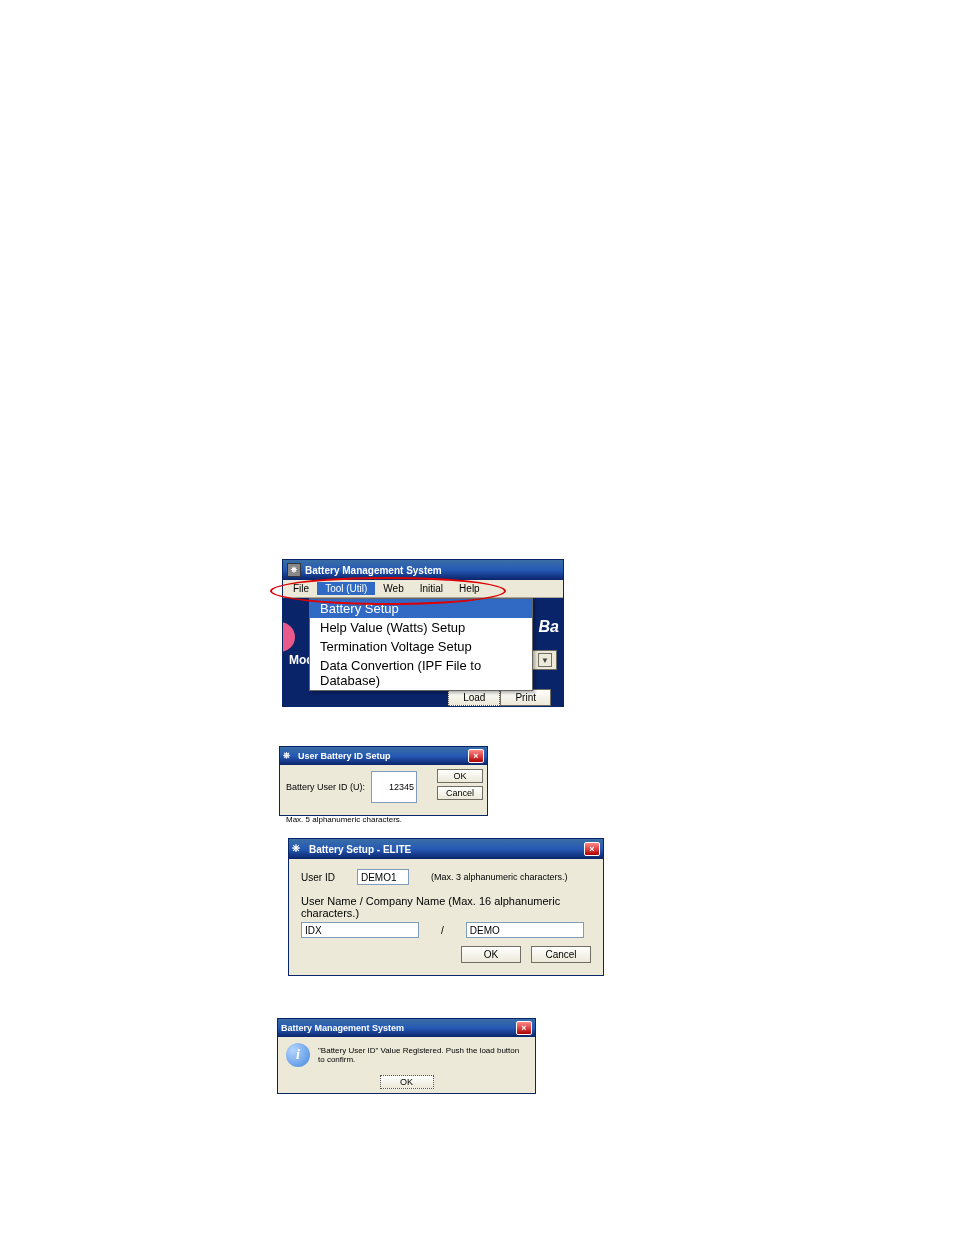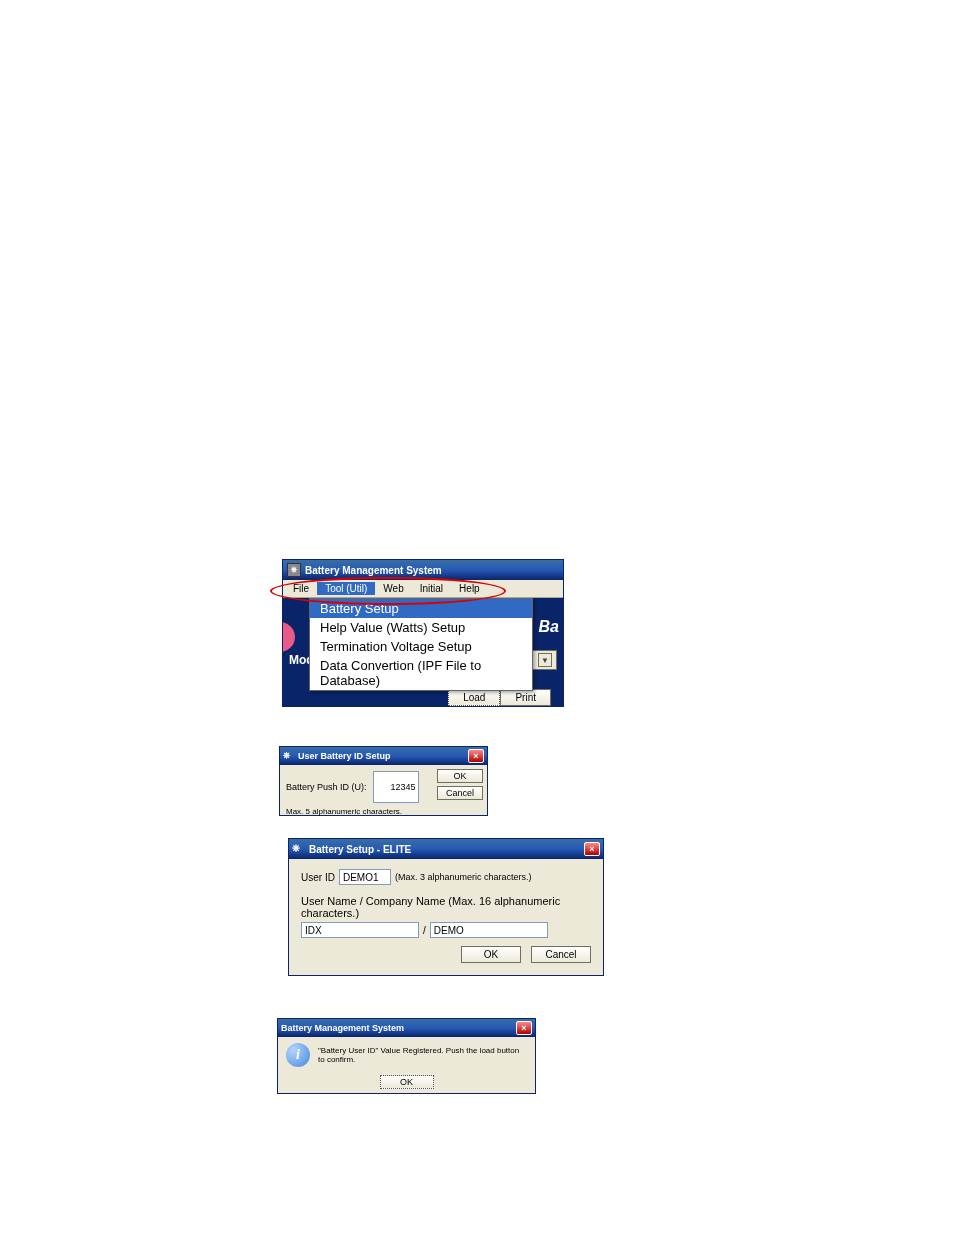--- a/index.html
+++ b/index.html
@@ -29,26 +29,26 @@
 
   
   .win2 { position: absolute; left: 279px; top: 746px; width: 209px; height: 70px; border: 1px solid #0a246a; background: #ece9d8; }
   .titlebar2 { background: linear-gradient(to bottom,#3a6ea5,#2559b5,#0a246a); height: 18px; display: flex; align-items: center; justify-content: space-between; padding: 0 3px; color: #fff; font-size: 9px; font-weight: bold; }
   .closebtn { width: 16px; height: 14px; background: linear-gradient(to bottom,#f88,#d44,#a00); border: 1px solid #fff; display: flex; align-items: center; justify-content: center; color: #fff; font-size: 9px; font-weight: bold; cursor: pointer; border-radius: 2px; }
   .w2body { padding: 6px; font-size: 9px; position: relative; height: 52px; }
   .w2row1 { display: flex; align-items: center; gap: 6px; }
   .w2input { width: 46px; height: 32px; border: 1px solid #7f9db9; background: #fff; font-size: 9px; padding: 0 2px; text-align: right; }
   .w2btns { position: absolute; right: 4px; top: 4px; display: flex; flex-direction: column; gap: 3px; }
   .w2btns .xpbtn { width: 46px; padding: 1px 0; font-size: 9px; }
-  .w2note { margin-top: 4px; font-size: 8px; }
+  .w2note { margin-top: 12px; font-size: 8px; }
 
   
   .win3 { position: absolute; left: 288px; top: 838px; width: 316px; height: 138px; border: 1px solid #0a246a; background: #ece9d8; }
   .w3body { padding: 10px 12px; font-size: 10px; }
-  .w3row { display: flex; align-items: center; gap: 4px; margin-bottom: 10px; }
+  .w3row { display: flex; align-items: center; gap: 22px; margin-bottom: 10px; }
   .w3input { height: 16px; border: 1px solid #7f9db9; background: #fff; font-size: 10px; padding: 0 3px; }
   .w3note { font-size: 9px; }
   .w3btns { display: flex; gap: 10px; justify-content: flex-end; margin-top: 8px; }
   .w3btns .xpbtn { width: 60px; padding: 2px 0; }
 
   
   .win4 { position: absolute; left: 277px; top: 1018px; width: 259px; height: 76px; border: 1px solid #0a246a; background: #ece9d8; }
   .w4body { padding: 6px 8px; font-size: 8px; display: flex; align-items: center; gap: 8px; }
   .infoicon { width: 24px; height: 24px; border-radius: 50%; background: radial-gradient(circle at 30% 30%, #b5d5ff, #4488dd); display: flex; align-items: center; justify-content: center; color: #fff; font-weight: bold; font-size: 14px; font-family: Georgia, serif; font-style: italic; flex-shrink: 0; }
   .w4btn { display: flex; justify-content: center; margin-top: 2px; }
@@ -96,21 +96,21 @@
 <div class="win2">
   <div class="titlebar2">
     <span style="display:flex;align-items:center;gap:3px;">
       <span class="ticon" style="width:12px;height:12px;">⎈</span>
       <span>User Battery ID Setup</span>
     </span>
     <span class="closebtn">×</span>
   </div>
   <div class="w2body">
     <div class="w2row1">
-      <span>Battery Push ID (U):</span>
+      <span>Battery User ID (U):</span>
       <input class="w2input" value="12345" style="">
     </div>
     <div class="w2note">Max. 5 alphanumeric characters.</div>
     <div class="w2btns">
       <button class="xpbtn">OK</button>
       <button class="xpbtn">Cancel</button>
     </div>
   </div>
 </div>
 

